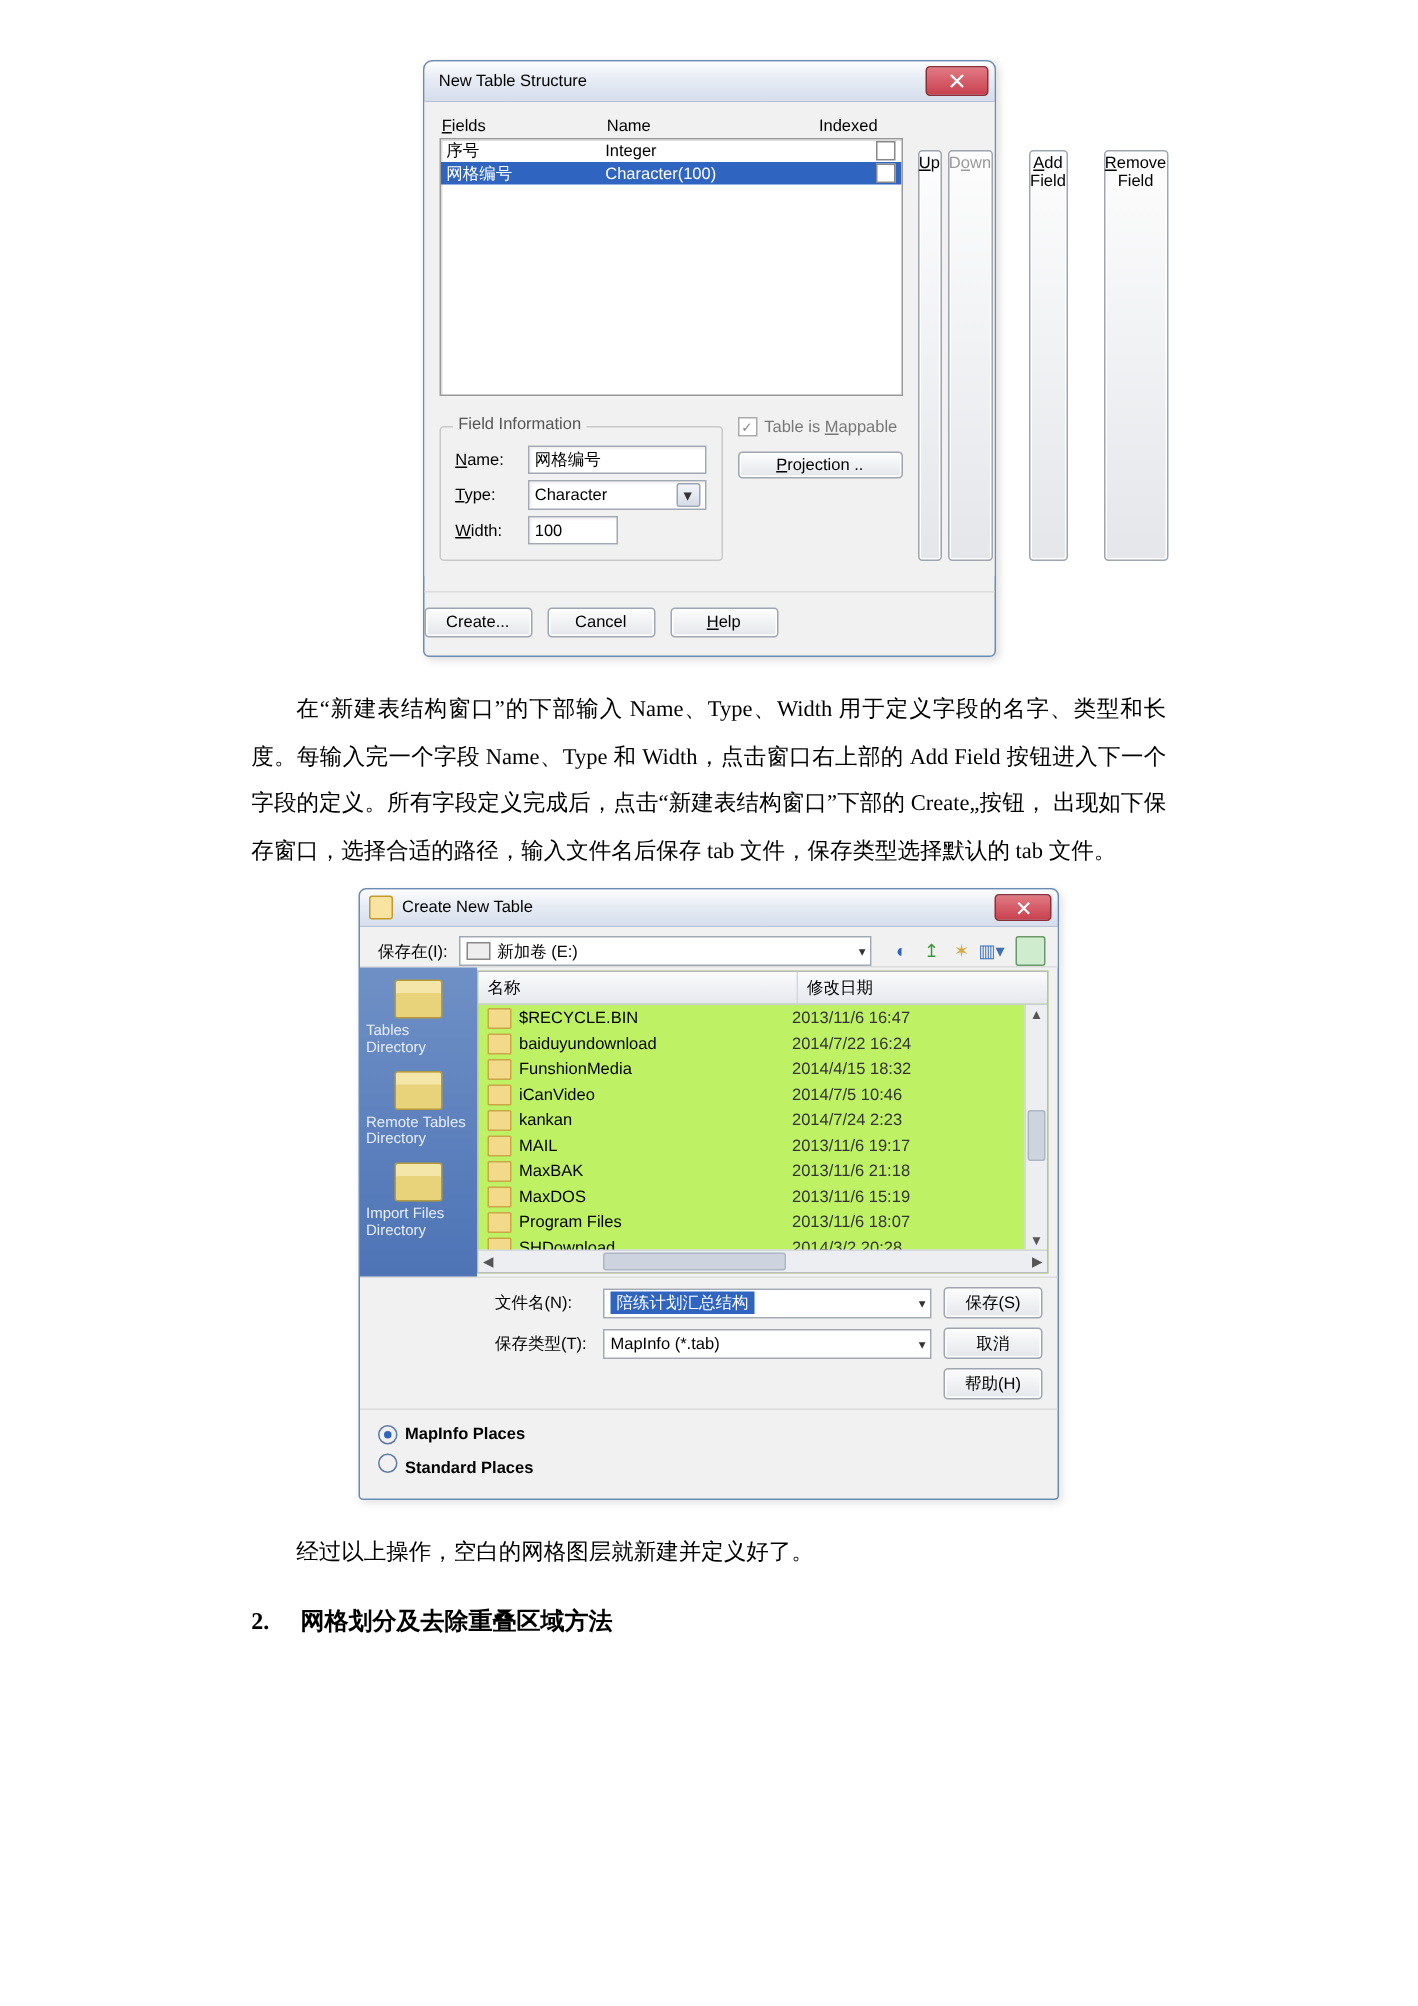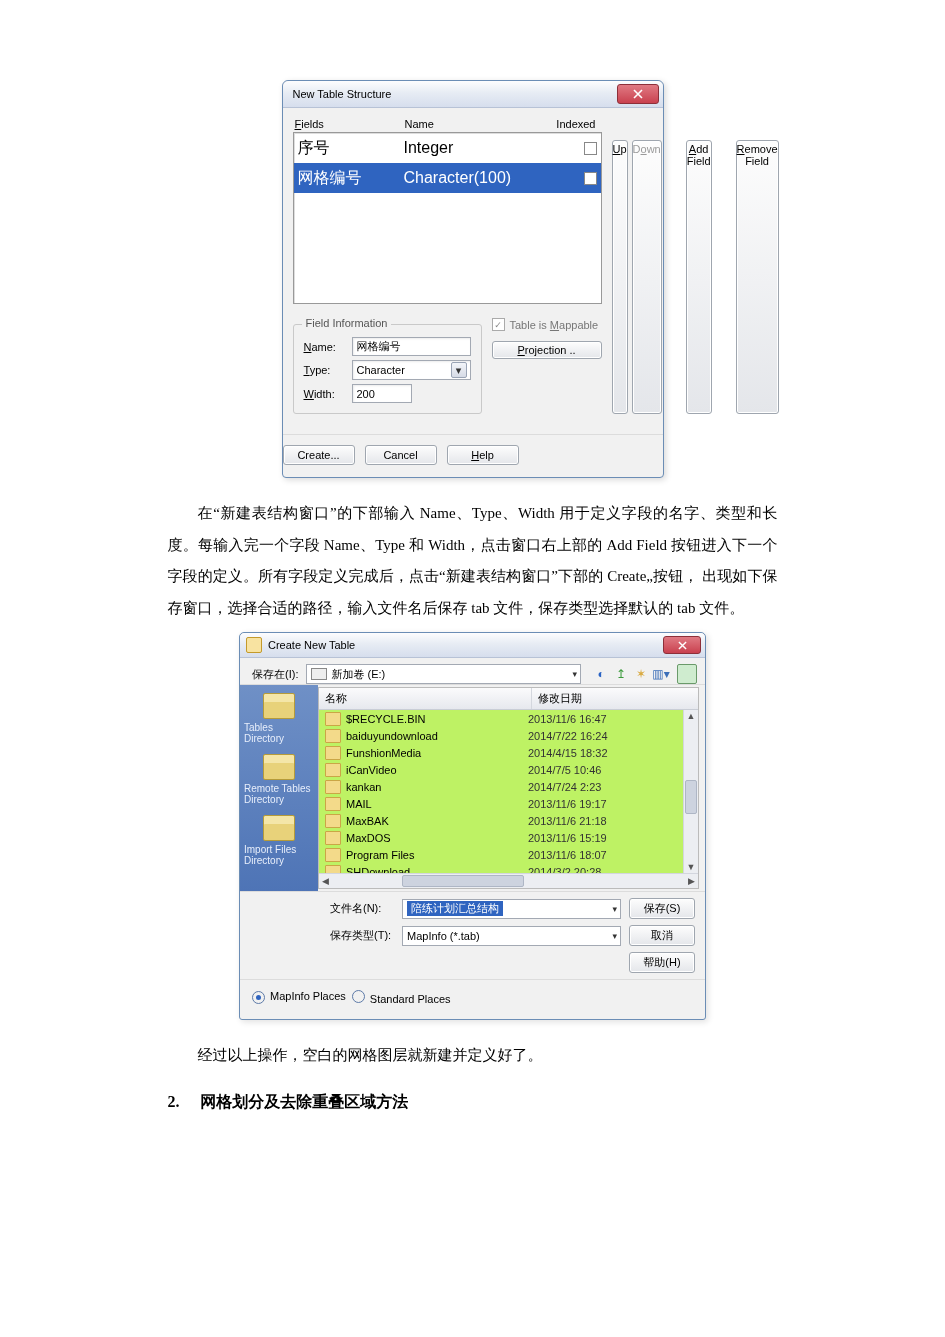--- a/index.html
+++ b/index.html
@@ -25,21 +25,20 @@
   .dlg1 {
     width: 380px;
     font-family: "Microsoft YaHei", Tahoma, Arial, sans-serif;
     font-size: 11px;
     color: #000;
     border: 1px solid #6b8db5;
     border-radius: 6px 6px 4px 4px;
     background: #f1f1f1;
     box-shadow: 2px 2px 6px rgba(0,0,0,0.15);
     position: relative;
-    margin-top: 40px;
   }
   .dlg1 .titlebar {
     display: flex;
     align-items: center;
     justify-content: space-between;
     height: 26px;
     background: linear-gradient(#fdfdfe, #e7ecf4 45%, #d6deed);
     border-bottom: 1px solid #b7c2d6;
     border-radius: 6px 6px 0 0;
     padding: 0 4px 0 10px;
@@ -61,33 +60,33 @@
   }
   .dlg1 .left-col { flex:1; }
   .dlg1 .right-col { width:100px; display:flex; flex-direction:row; gap:24px; padding-top:22px;}
   .dlg1 .field-headers {
     display:flex;
     font-size:11px;
     padding: 0 2px 2px 2px;
   }
   .dlg1 .fh-fields { width:110px; }
   .dlg1 .fh-type { flex:1; }
-  .dlg1 .fh-indexed { width:60px; text-align:right; padding-right:4px;}
+  .dlg1 .fh-indexed { width:60px; text-align:center; padding-right:4px;}
   .dlg1 .listbox {
     border:1px solid #999;
     background:#fff;
     height:170px;
     overflow:hidden;
     box-shadow: inset 1px 1px 0 #ddd;
   }
   .dlg1 .listrow {
     display:flex;
     align-items:center;
-    font-size:16px;
-    height:30px;
+    font-size:11px;
+    height:15px;
     padding:0 4px;
   }
   .dlg1 .listrow.sel {
     background:#2f64c0;
     color:#fff;
   }
   .dlg1 .c-name { width:106px; overflow:hidden; white-space:nowrap;}
   .dlg1 .c-type { flex:1; }
   .dlg1 .c-idx { width:40px; display:flex; justify-content:flex-end;}
   .dlg1 .chk {
@@ -265,22 +264,23 @@
     flex:1;border:1px solid #a3a9b3;background:#fff;height:18px;display:flex;align-items:center;padding:0 3px 0 4px;justify-content:space-between;
   }
   .dlg2 .inrow .icombo .sel-val{color:#fff;background:#2f64c0;padding:0 4px;}
   .dlg2 .inrow .icombo .plain{color:#000;}
   .dlg2 .inrow .icombo .arrow{font-size:9px;color:#333;}
   .dlg2 .inrow .sbtn {
     width:64px;border:1px solid #9fa6af;background:linear-gradient(#fdfdfd,#e4e6ea);
     border-radius:3px;font-size:11px;text-align:center;padding:2px 0;box-shadow:0 0 0 1px #fff inset;
   }
   .dlg2 .radios {
-    padding:10px 12px 14px 12px; display:flex;gap:6px;
+    padding:10px 12px 14px 12px; display:flex;flex-direction:column;gap:6px;
     border-top:1px solid #dcdcdc;
+    font-weight:bold;
   }
   .dlg2 .radio { width:11px;height:11px;border:1px solid #5d7aa8;border-radius:50%;display:inline-flex;align-items:center;justify-content:center;margin-right:5px;}
   .dlg2 .radio.checked::after{content:"";width:5px;height:5px;background:#2f64c0;border-radius:50%;}
 </style>
 </head>
 <body>
 
 <div class="page">
 
   <div class="dialog-wrap">
@@ -329,21 +329,21 @@
                 <div class="fi-row">
                   <span class="fi-lbl"><span class="underline-char">T</span>ype:</span>
                   <div class="combo">
                     <span>Character</span>
                     <span class="arrow">▾</span>
                   </div>
                 </div>
                 <div class="fi-row">
                   <span class="fi-lbl"><span class="underline-char">W</span>idth:</span>
                   <div class="textbox small">
-                      <span>200</span>
+                      <span>100</span>
                     </div>
                 </div>
               </div>
             </div>
             <div class="rightL">
               <div class="mapchk">
                 <span class="chk2">✓</span>
                 <span>Table is <span class="underline-char">M</span>appable</span>
               </div>
               <div class="btn"><span class="underline-char">P</span>rojection ..</div>

